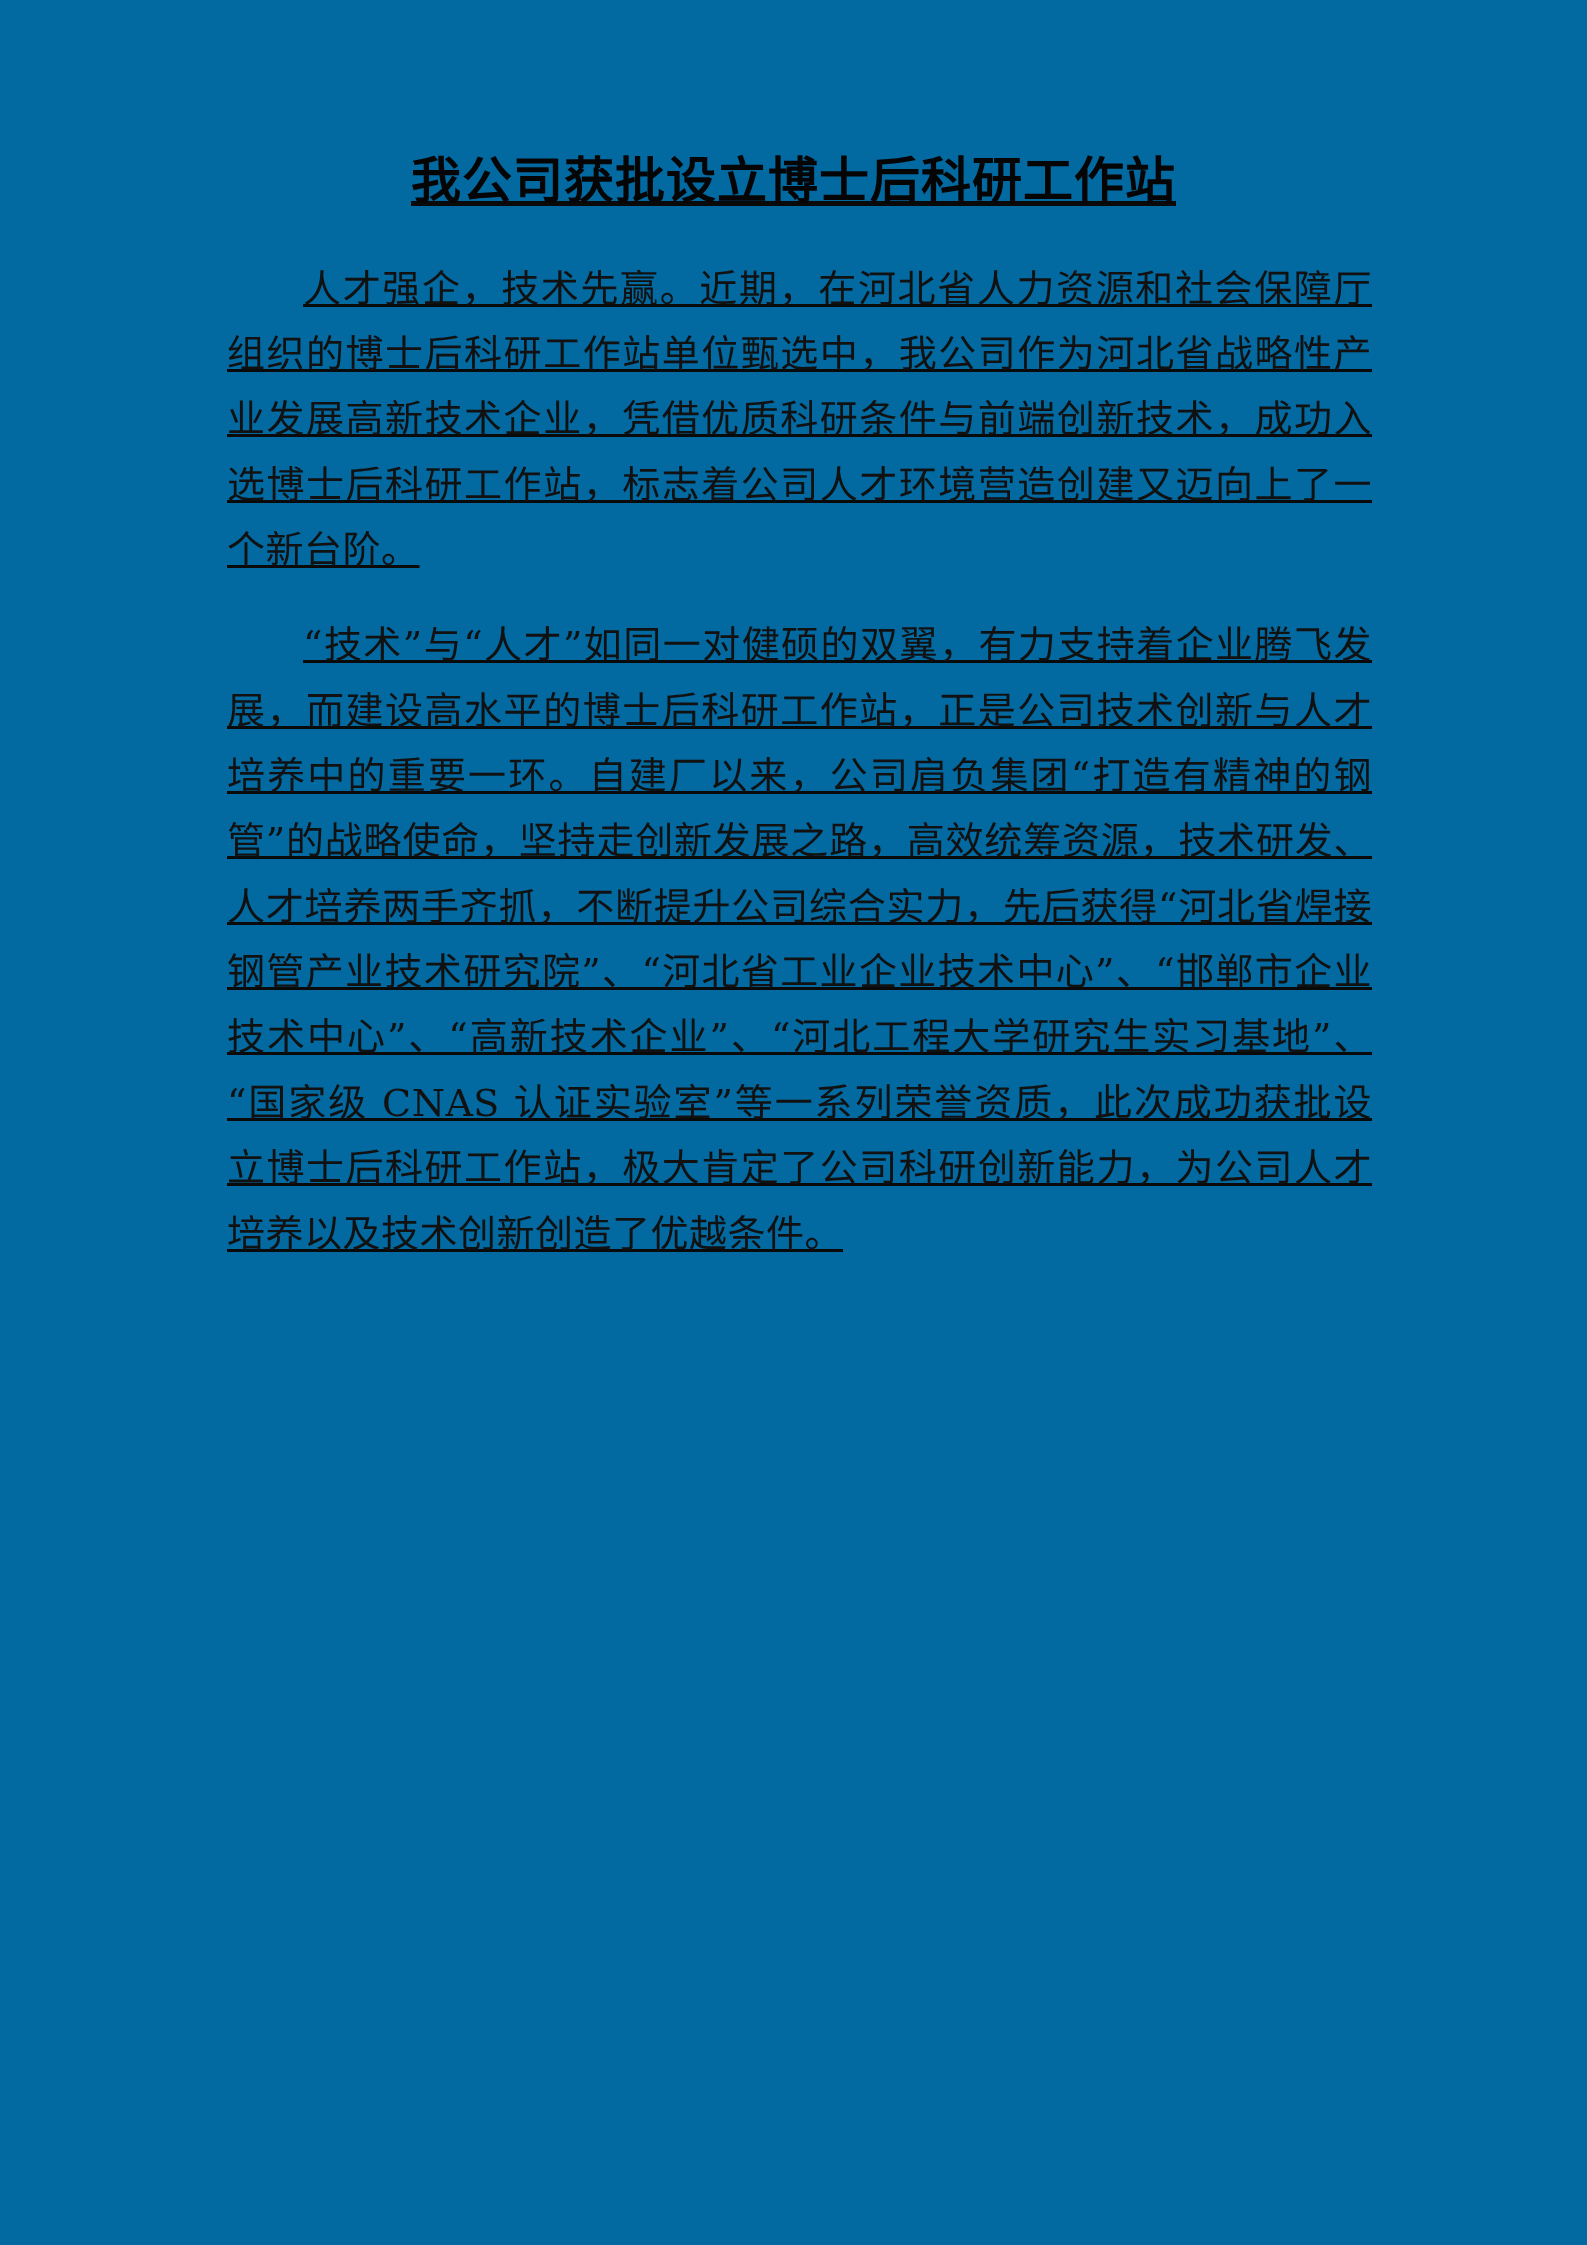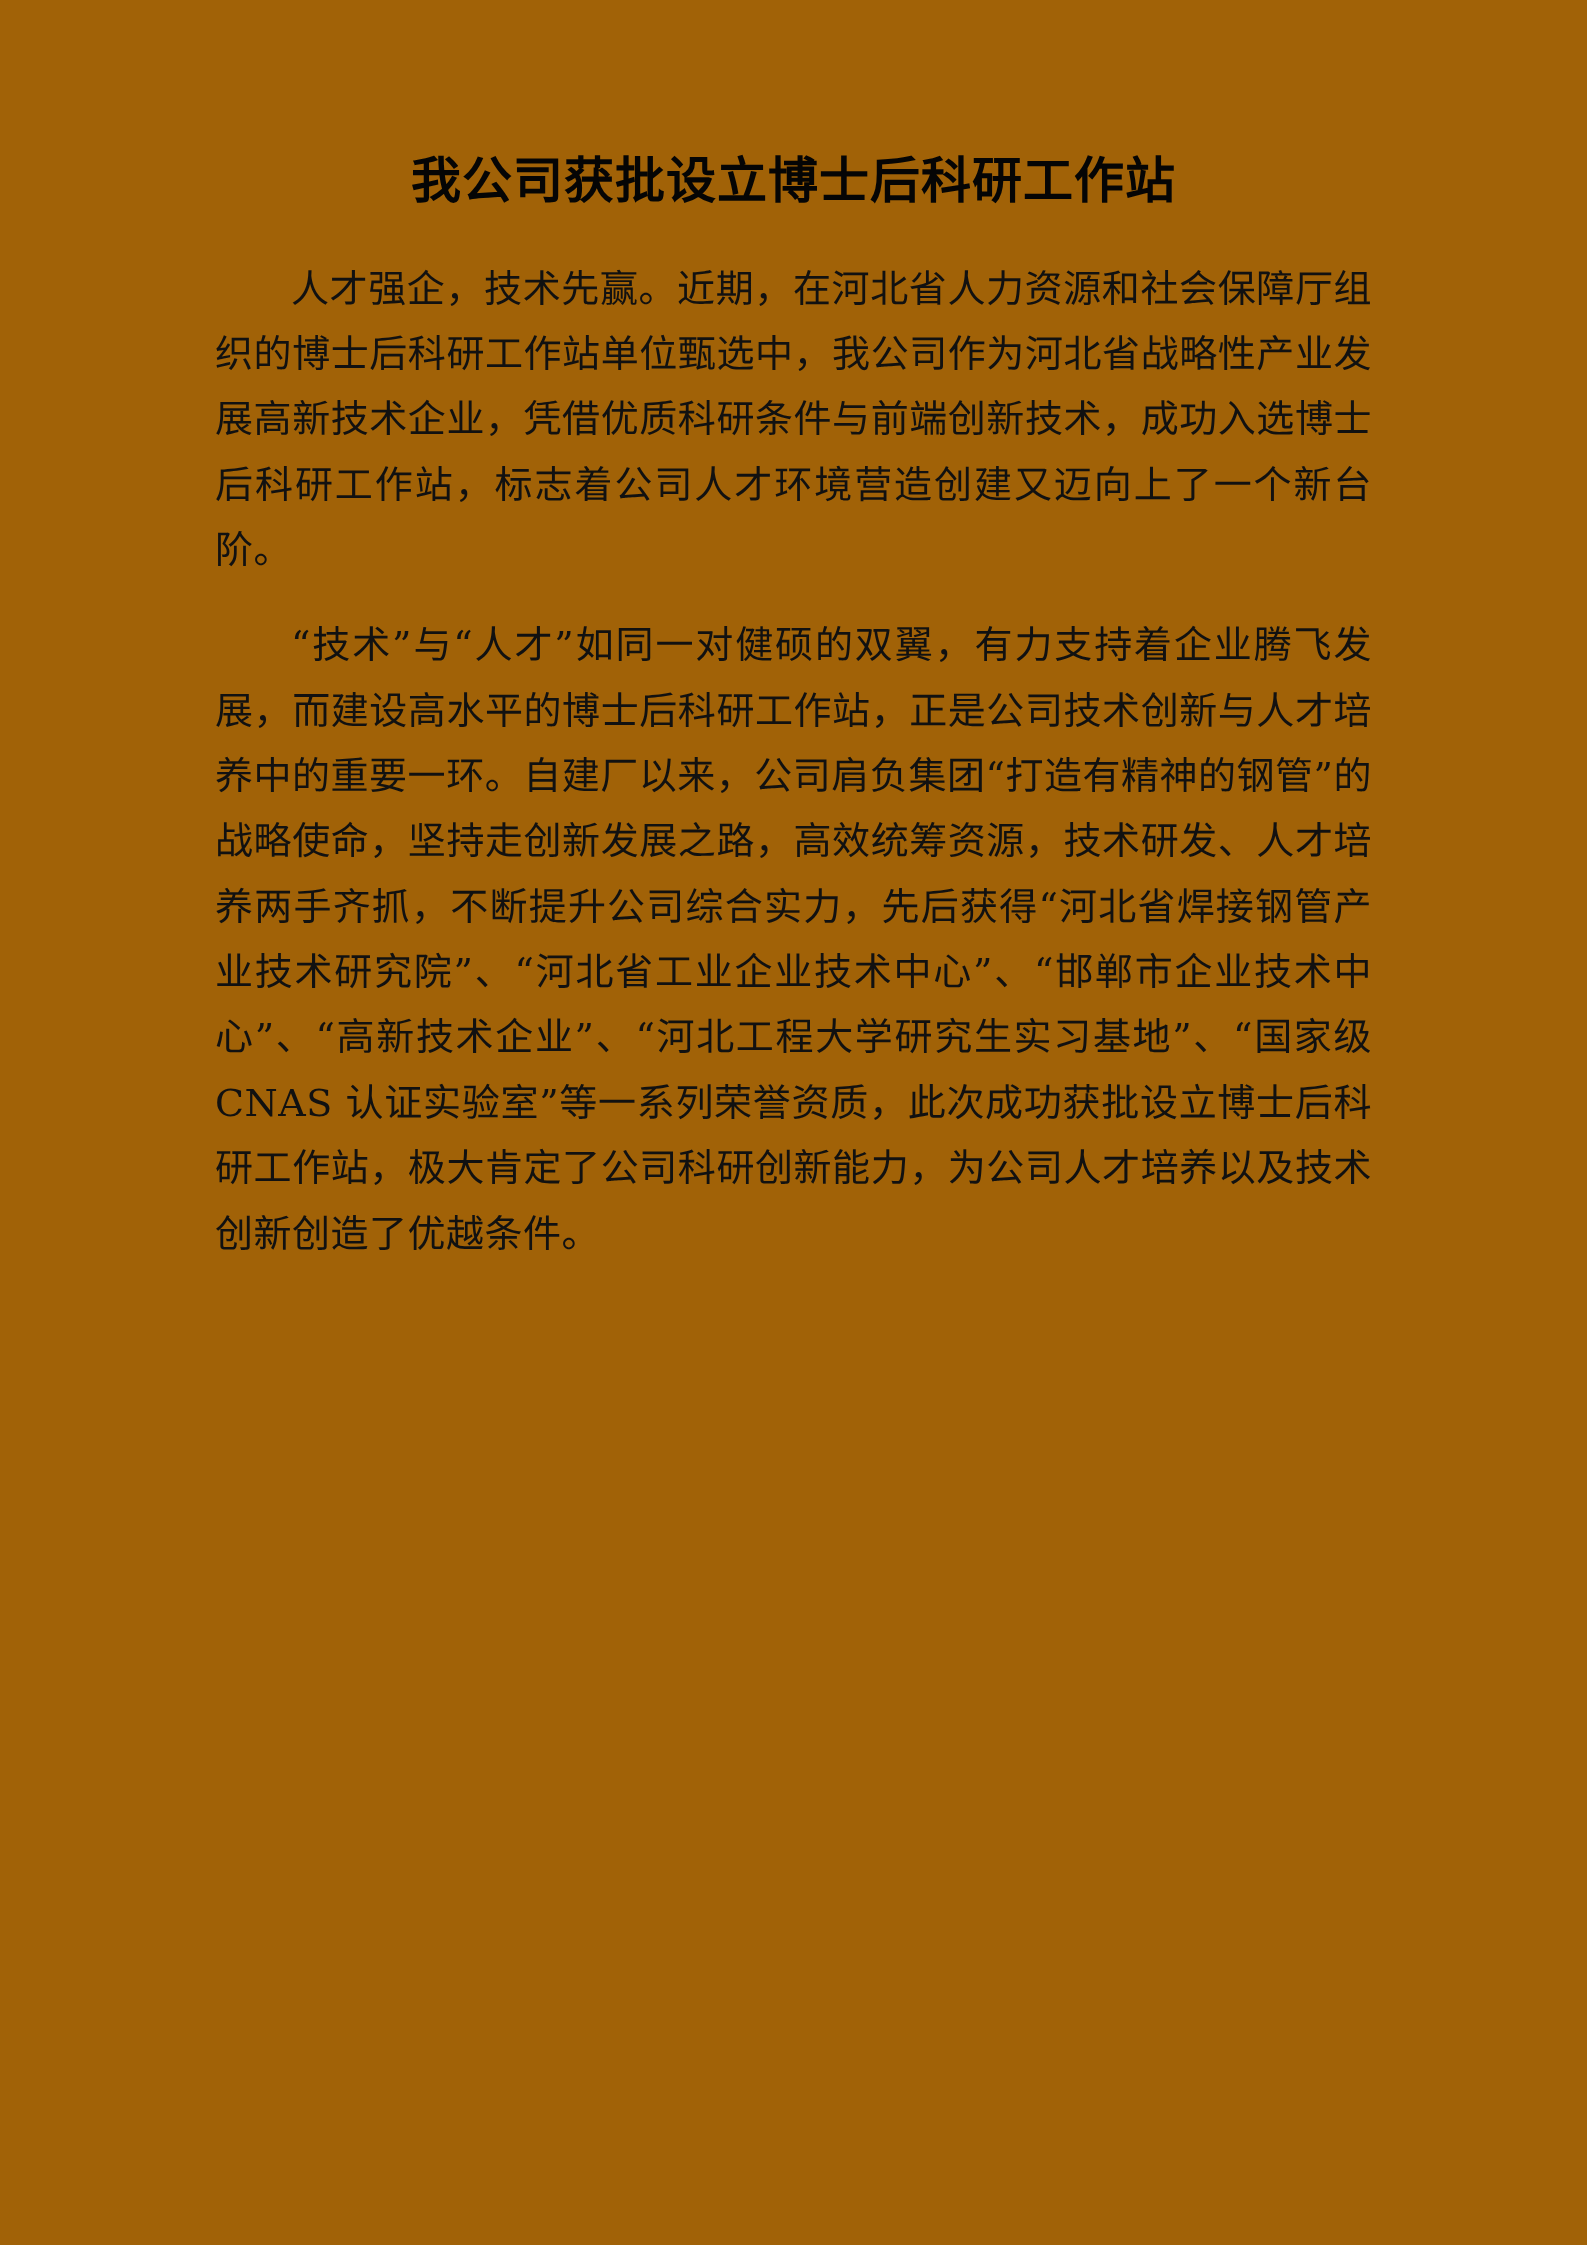--- a/index.html
+++ b/index.html
@@ -12,43 +12,44 @@
     height: 2245px;
     font-family: "DejaVu Serif", "Liberation Serif", serif;
     color: #0a0a0a;
     overflow: hidden;
   }
   .page {
     box-sizing: border-box;
     width: 1587px;
     height: 2245px;
     padding: 150px 215px 0 215px;
-    background: #a16207;
+    background: #0369a1;
     position: relative;
+    text-decoration: underline;
   }
   .doc-title {
     font-family: "DejaVu Serif", "Liberation Serif", serif;
     font-weight: bold;
     font-size: 50px;
     line-height: 1.25;
     text-align: center;
     letter-spacing: 1px;
     margin: 0 0 44px 0;
     color: #050505;
   }
   .doc-body {
     font-size: 38px;
     line-height: 1.72;
     text-align: justify;
     text-justify: inter-ideograph;
     letter-spacing: 0.5px;
     color: #111111;
   }
   .para {
-    margin: 0 0 30px 0;
+    margin: 0 0 30px 12px;
     text-indent: 2em;
     white-space: normal;
   }
   .para:last-child {
     margin-bottom: 0;
   }
 </style>
 </head>
 <body>
 

